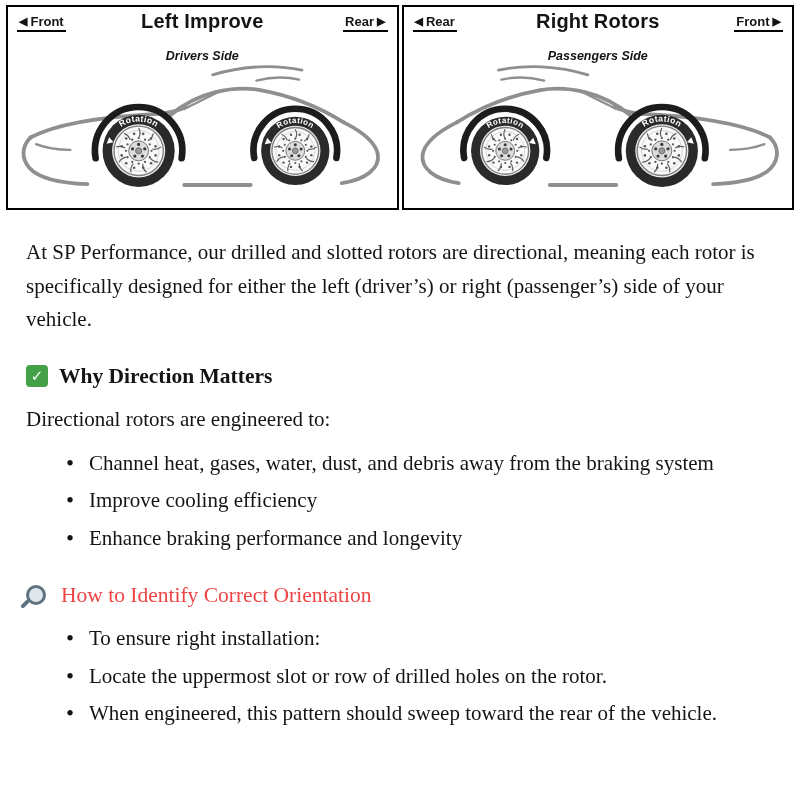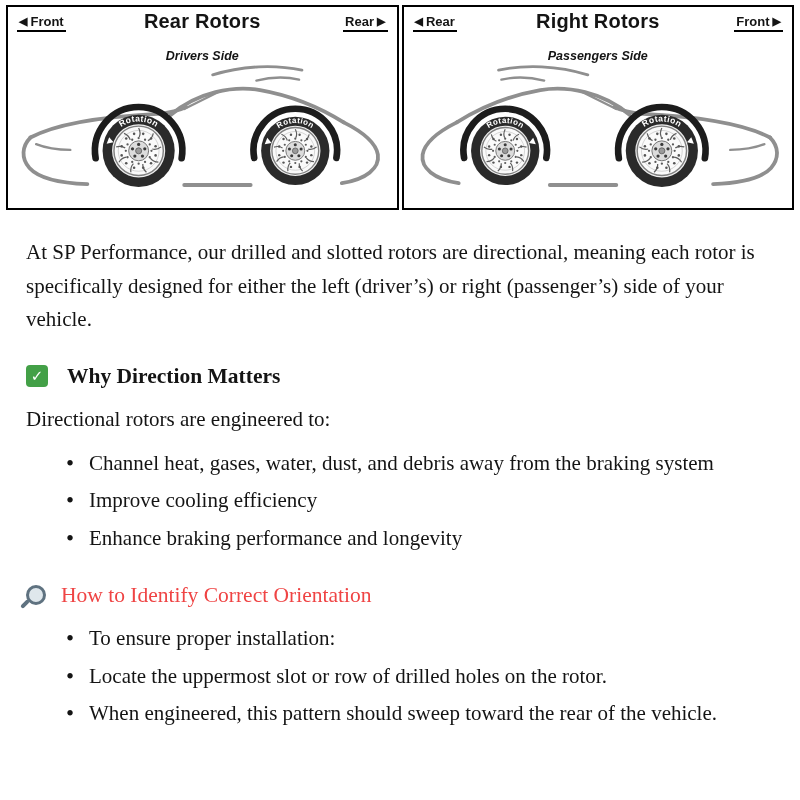--- a/index.html
+++ b/index.html
@@ -19,21 +19,21 @@
     font-weight:bold;font-size:13px;border-bottom:2px solid #000;padding:0 2px 1px 2px;
   }
   .dir-left{left:9px;}
   .dir-right{right:9px;}
   .arrow-glyph{font-size:11px;line-height:1;}
   .car-svg{display:block;width:100%;height:150px;}
   
   .article{padding:14px 26px 0 26px;font-size:21px;line-height:1.6;}
   .intro{max-width:730px;margin:12px 0 0 0;}
   .section-heading{display:flex;align-items:center;gap:11px;margin:22px 0 4px 0;font-size:21.5px;}
-  .heading-bold{font-weight:bold;margin-left:8px;}
+  .heading-bold{font-weight:bold;}
   .heading-regular{font-weight:normal;color:#ef4444;}
   .lead{margin:10px 0 0 0;}
   ul.bullets{list-style:none;margin:10px 0 0 0;padding:0 0 0 38px;max-width:680px;}
   ul.bullets li{position:relative;padding-left:25px;margin:4px 0;}
   ul.bullets li::before{content:"\2022";position:absolute;left:2px;top:-1px;font-size:23px;}
   
   .check-icon{
     flex:0 0 auto;width:22px;height:22px;border-radius:4px;background:#43a047;
     display:inline-flex;align-items:center;justify-content:center;
     color:#fff;font:bold 15px "DejaVu Sans",sans-serif;
@@ -48,21 +48,21 @@
 <body>
 
 <div class="diagram">
 
   <div class="panel">
     <div class="panel-header">
       <span class="dir-label dir-left">
         <span class="arrow-glyph">◀</span>
         <span>Front</span>
       </span>
-      <div class="panel-title">Rear Rotors</div>
+      <div class="panel-title">Left Improve</div>
       <div class="panel-subtitle">Drivers Side</div>
       <span class="dir-label dir-right">
         <span>Rear</span>
         <span class="arrow-glyph">▶</span>
       </span>
     </div>
     <svg class="car-svg" viewBox="0 0 390 158" preserveAspectRatio="xMidYMid meet">
         <g>
           <g transform="translate(0,0)">
             <path d="M 14 88 C 40 74, 88 66, 148 63 C 160 62, 170 60, 178 56" fill="none" stroke="#8f8f8f" stroke-width="4" stroke-linecap="round"></path>
@@ -331,18 +331,18 @@
     <li>Improve cooling efficiency</li>
     <li>Enhance braking performance and longevity</li>
   </ul>
 
   <div class="section-heading">
     <span class="magnifier-icon"></span>
     <span class="heading-regular">How to Identify Correct Orientation</span>
   </div>
 
   <ul class="bullets">
-    <li>To ensure proper installation:</li>
+    <li>To ensure right installation:</li>
     <li>Locate the uppermost slot or row of drilled holes on the rotor.</li>
     <li>When engineered, this pattern should sweep toward the rear of the vehicle.</li>
   </ul>
 
 </div>
 
 </body></html>

